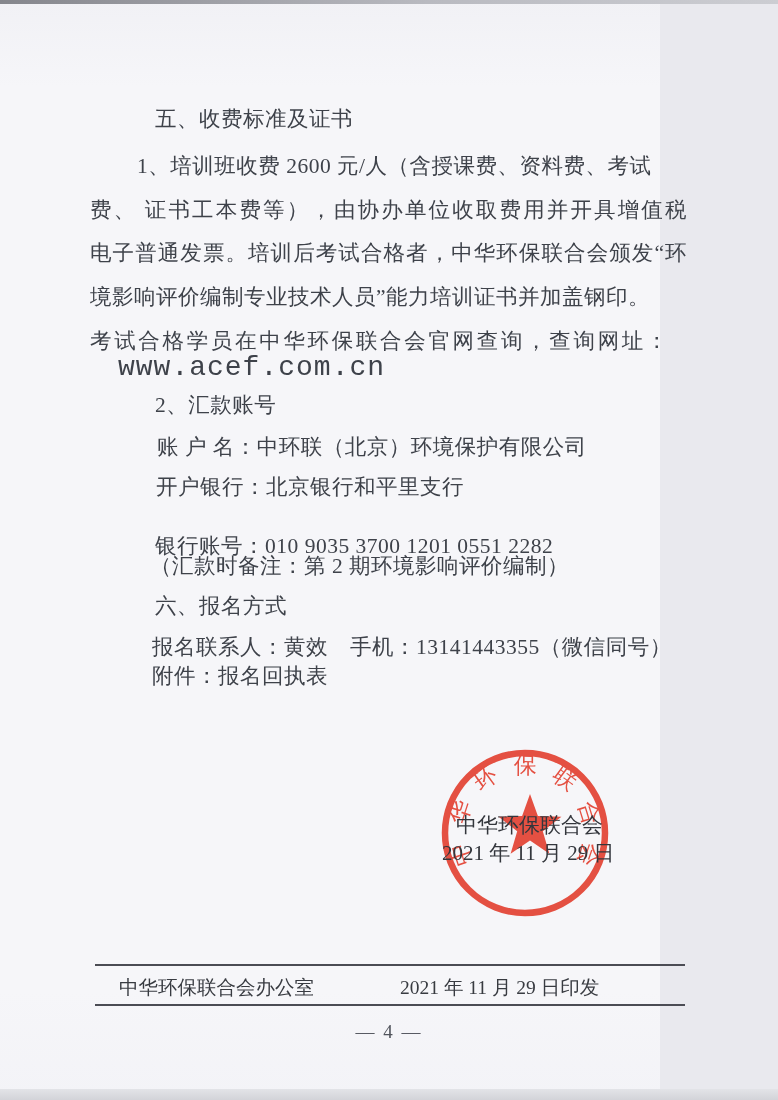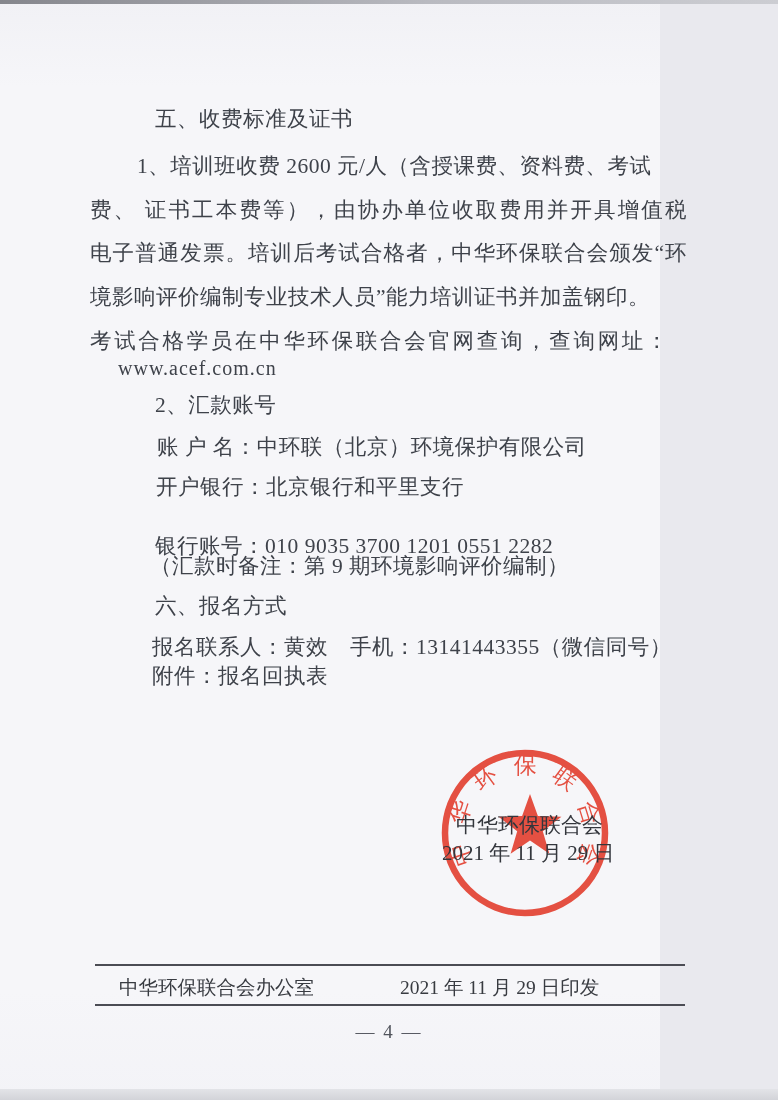--- a/index.html
+++ b/index.html
@@ -28,21 +28,21 @@
     line-height:30px;
     white-space:pre;
     letter-spacing:0.5px;
     color:#3e424a;
   }
   .just{
     white-space:normal;
     text-align:justify;
     text-align-last:justify;
   }
-  .url{letter-spacing:1px;font-family:Liberation Serif, serif;font-size:20px;}
+  .url{letter-spacing:1px;font-family:Liberation Mono, monospace;font-size:28px;}
   .sig{position:absolute;font-size:21px;color:#33363c;white-space:pre;z-index:3;}
   .seal{position:absolute;left:437px;top:745px;width:176px;height:176px;z-index:2;opacity:.88;}
   .rule{position:absolute;left:95px;width:590px;height:2px;background:#4b4c54;}
   .footer-text{position:absolute;font-size:19.5px;color:#383b41;white-space:pre;}
   .pagenum{position:absolute;left:0;top:1021px;width:778px;text-align:center;
            font-size:19px;color:#51545c;letter-spacing:2px;}
 </style>
 </head>
 <body>
 
@@ -57,21 +57,21 @@
   <div class="line" style="left:90px;top:282px;">境影响评价编制专业技术人员”能力培训证书并加盖钢印。</div>
   <div class="line just" style="left:90px;top:238px;width:597px;">电子普通发票。培训后考试合格者，中华环保联合会颁发“环</div>
   <div class="line just" style="left:90px;top:326px;width:578px;">考试合格学员在中华环保联合会官网查询，查询网址：</div>
 
   <div class="line url" style="left:118px;top:353px;">www.acef.com.cn</div>
 
   <div class="line" style="left:155px;top:390px;">2、汇款账号</div>
   <div class="line" style="left:157px;top:432px;">账 户 名：中环联（北京）环境保护有限公司</div>
   <div class="line" style="left:156px;top:472px;">开户银行：北京银行和平里支行</div>
   <div class="line" style="left:155px;top:512px;margin-top:19px;">银行账号：010 9035 3700 1201 0551 2282</div>
-  <div class="line" style="left:150px;top:551px;">（汇款时备注：第 9 期环境影响评价编制）</div>
+  <div class="line" style="left:150px;top:551px;">（汇款时备注：第 2 期环境影响评价编制）</div>
 
   <div class="line" style="left:155px;top:591px;">六、报名方式</div>
   <div class="line" style="left:152px;top:632px;">报名联系人：黄效　手机：13141443355（微信同号）</div>
 
   <div class="line" style="left:152px;top:661px;">附件：报名回执表</div>
 
   <svg class="seal" viewBox="-88 -88 176 176">
     <circle cx="0" cy="0" r="80" fill="none" stroke="#e23a29" stroke-width="6.5"></circle>
     <path id="sealArc" d="M -49.1 34.4 A 60 60 0 1 1 49.1 34.4" fill="none"></path>
     <text font-size="23" fill="#e23a29" font-family="Liberation Serif, DejaVu Serif, serif">

